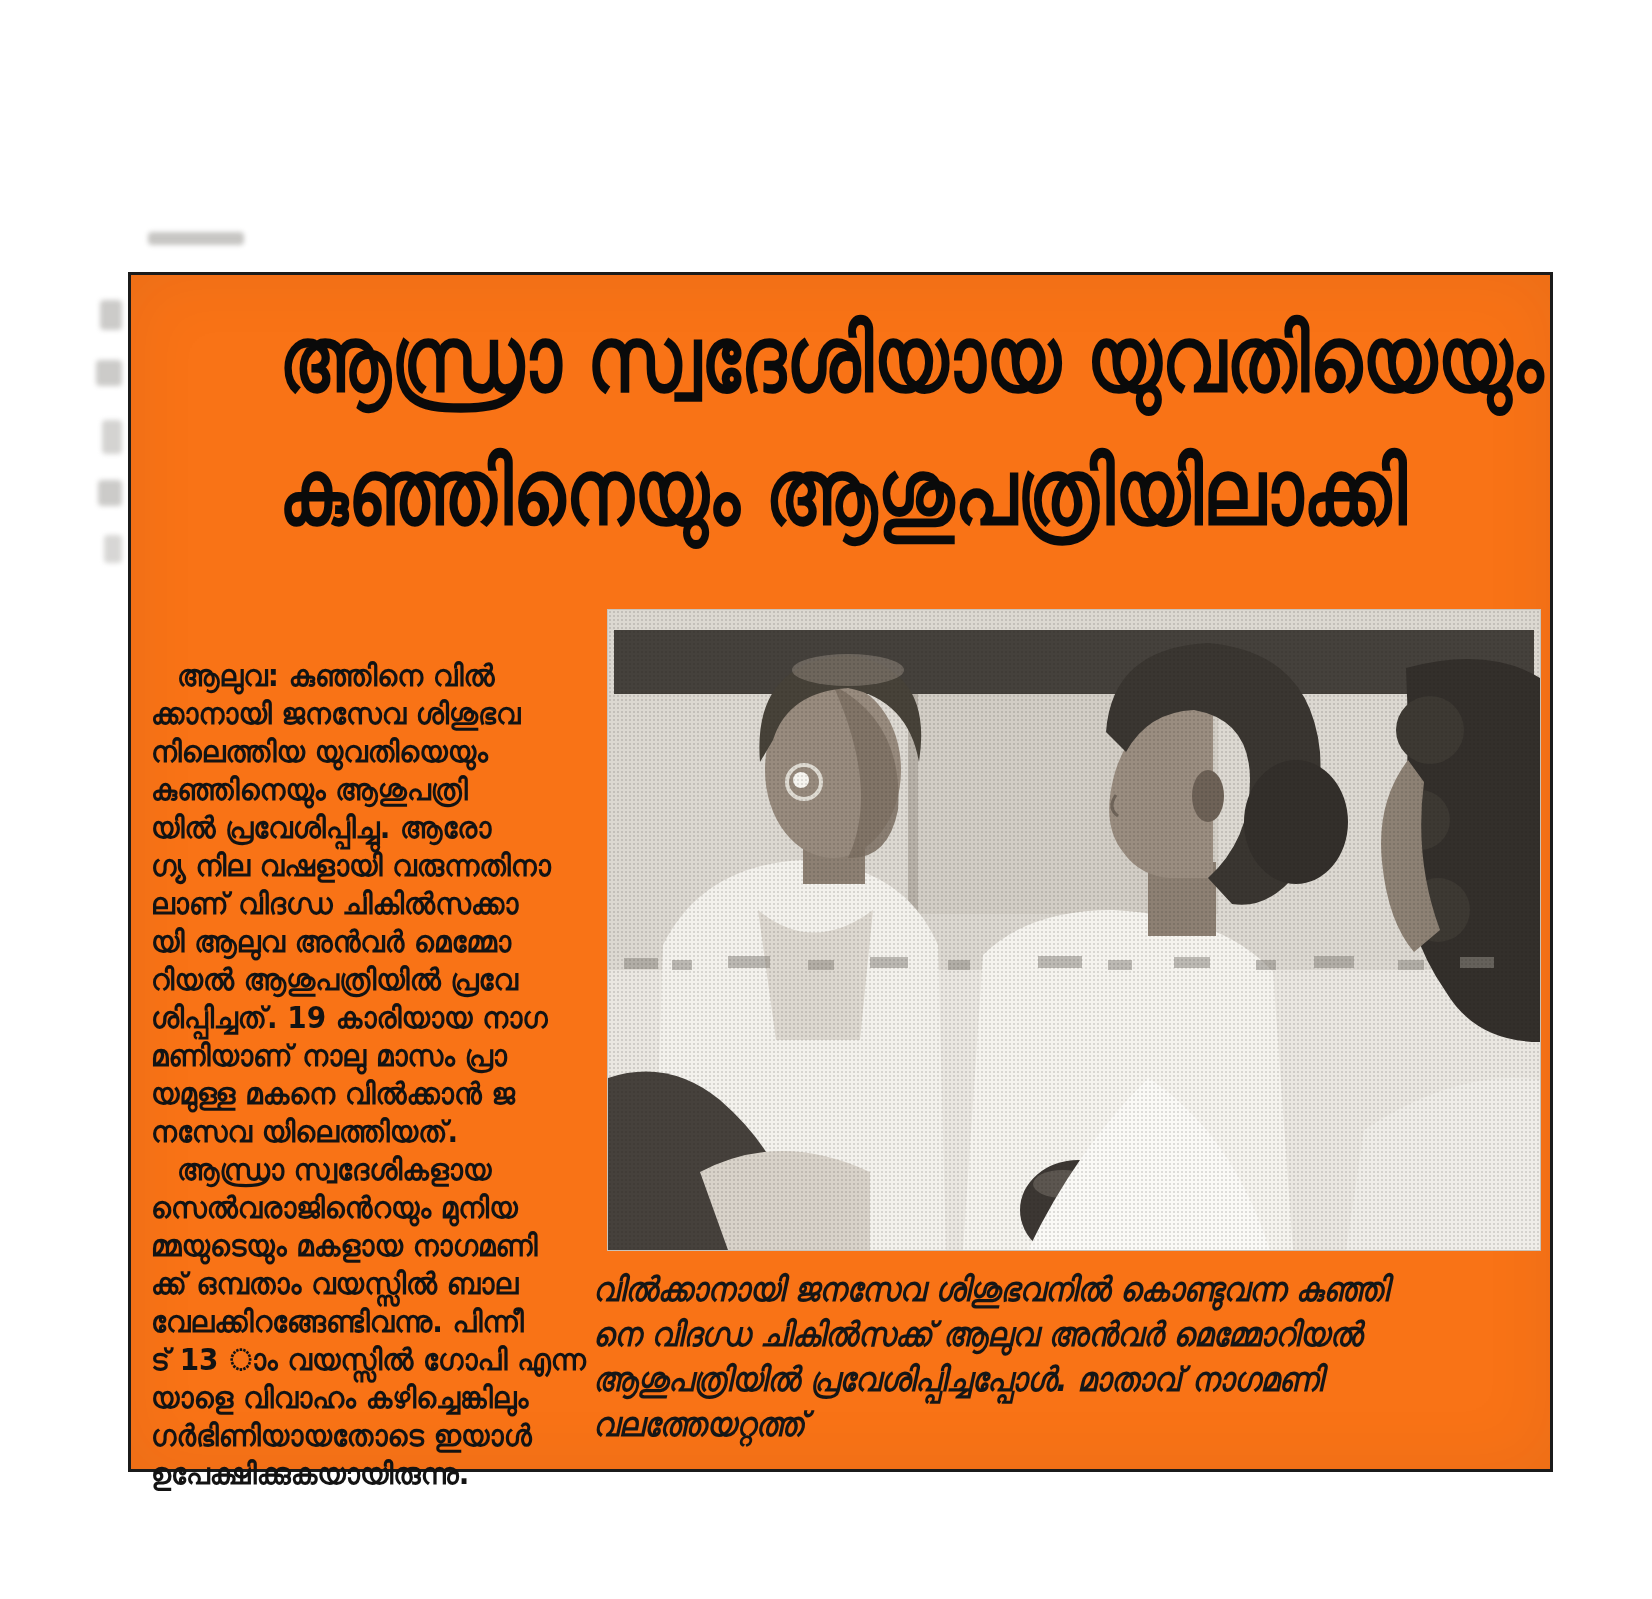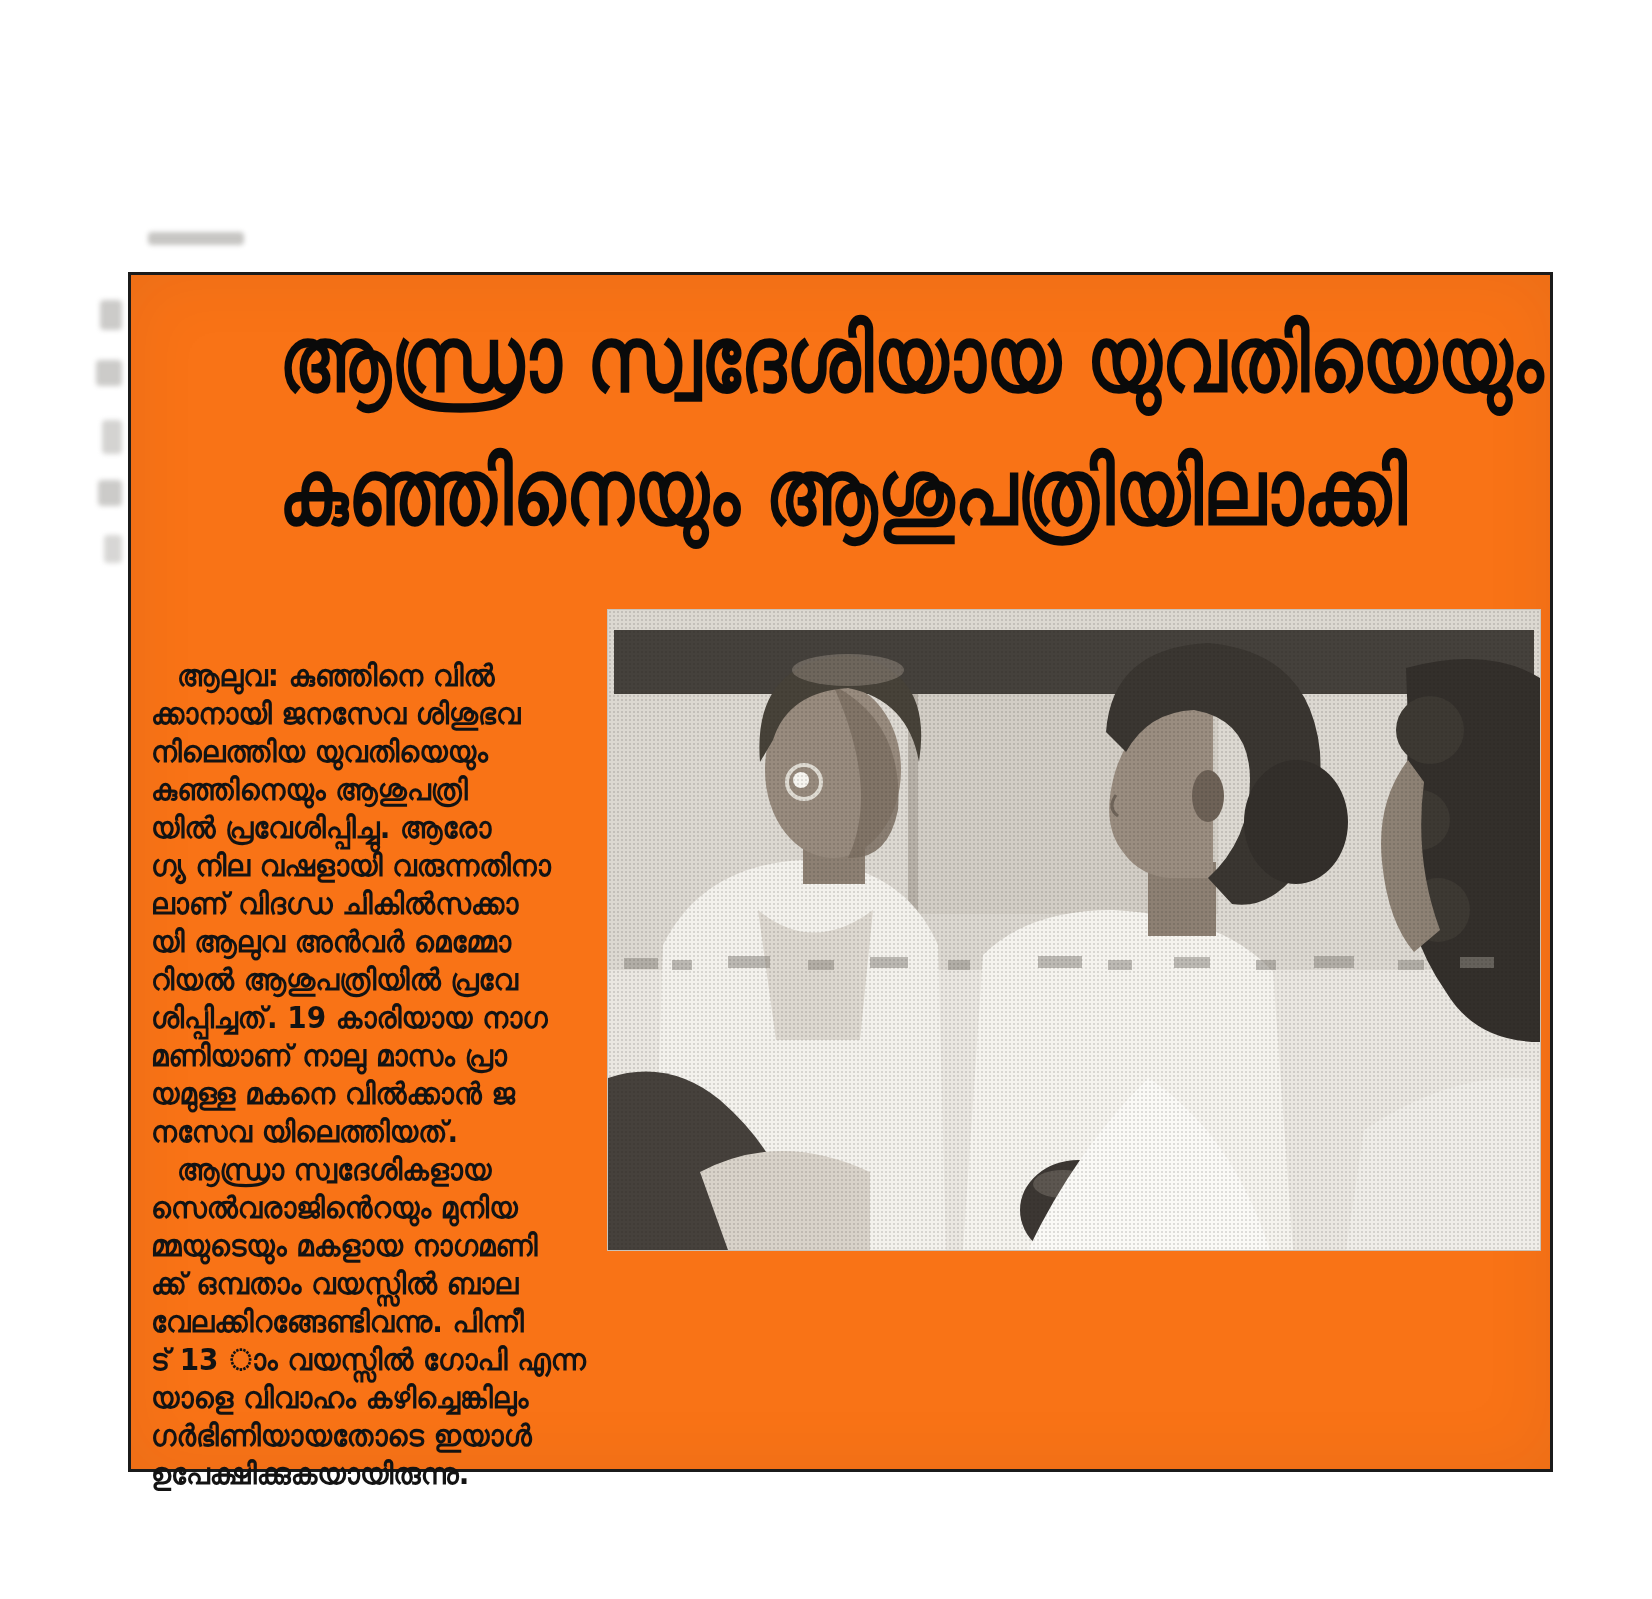--- a/index.html
+++ b/index.html
@@ -171,15 +171,21 @@
           <rect x="566" y="347" width="36" height="11"></rect>
           <rect x="648" y="350" width="20" height="10"></rect>
           <rect x="706" y="346" width="40" height="12"></rect>
           <rect x="790" y="350" width="26" height="10"></rect>
           <rect x="852" y="347" width="34" height="11"></rect>
         </g>
       </svg>
       <div class="halftone"></div>
     </div>
 
+    <div class="caption">
+      <div class="caption-line">വിൽക്കാനായി ജനസേവ ശിശുഭവനിൽ കൊണ്ടുവന്ന കുഞ്ഞി</div>
+      <div class="caption-line">നെ വിദഗ്ധ ചികിൽസക്ക് ആലുവ അൻവർ മെമ്മോറിയൽ</div>
+      <div class="caption-line">ആശുപത്രിയിൽ പ്രവേശിപ്പിച്ചപ്പോൾ. മാതാവ് നാഗമണി</div>
+      <div class="caption-line">വലത്തേയറ്റത്ത്</div>
+    </div>
 
   </div>
 </div>
 
 </body></html>

